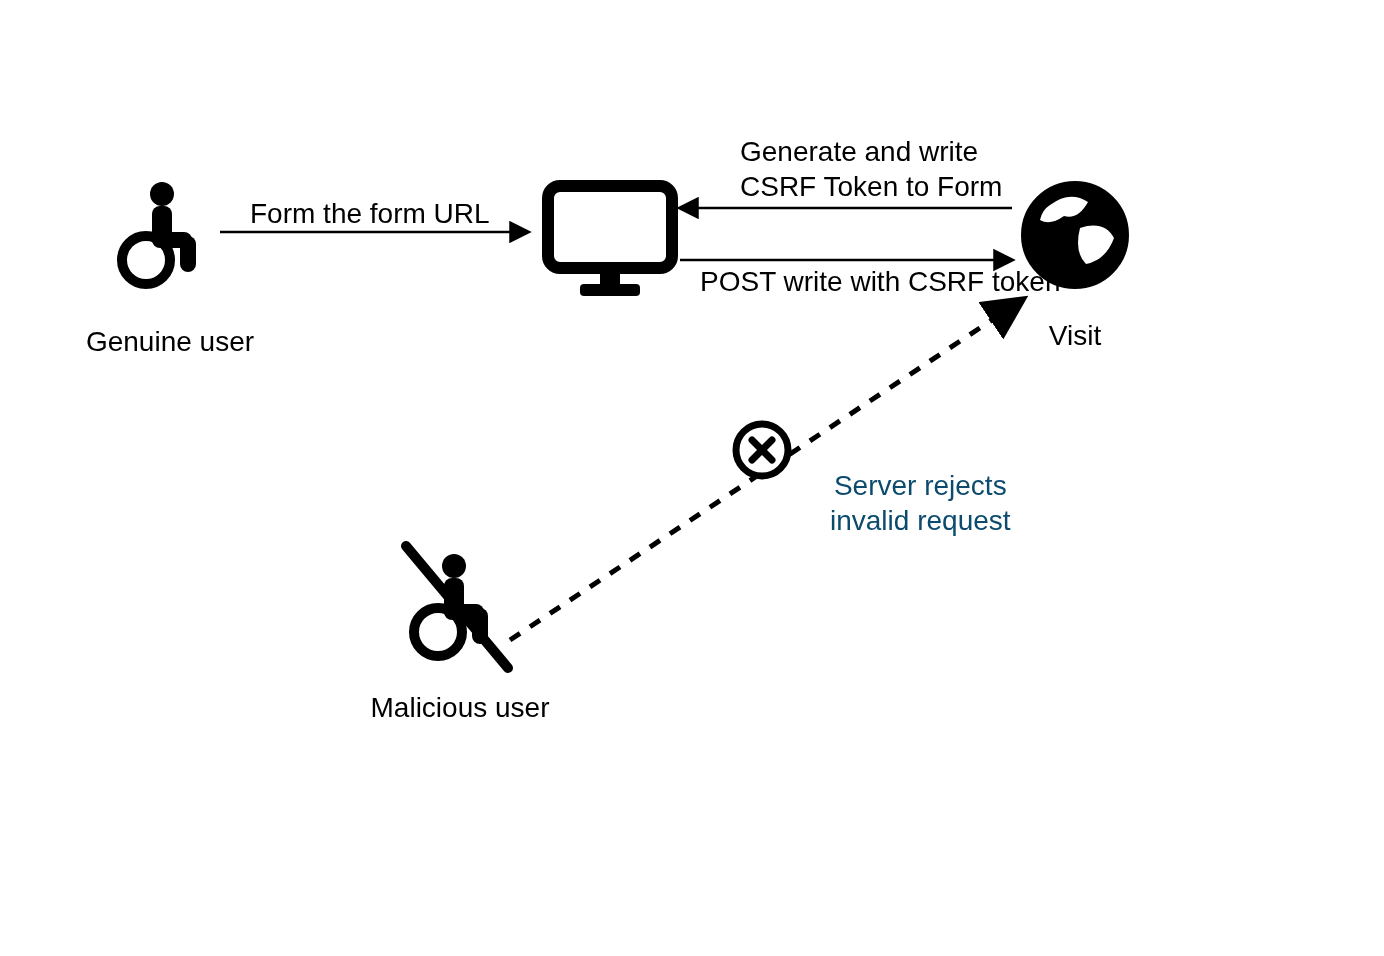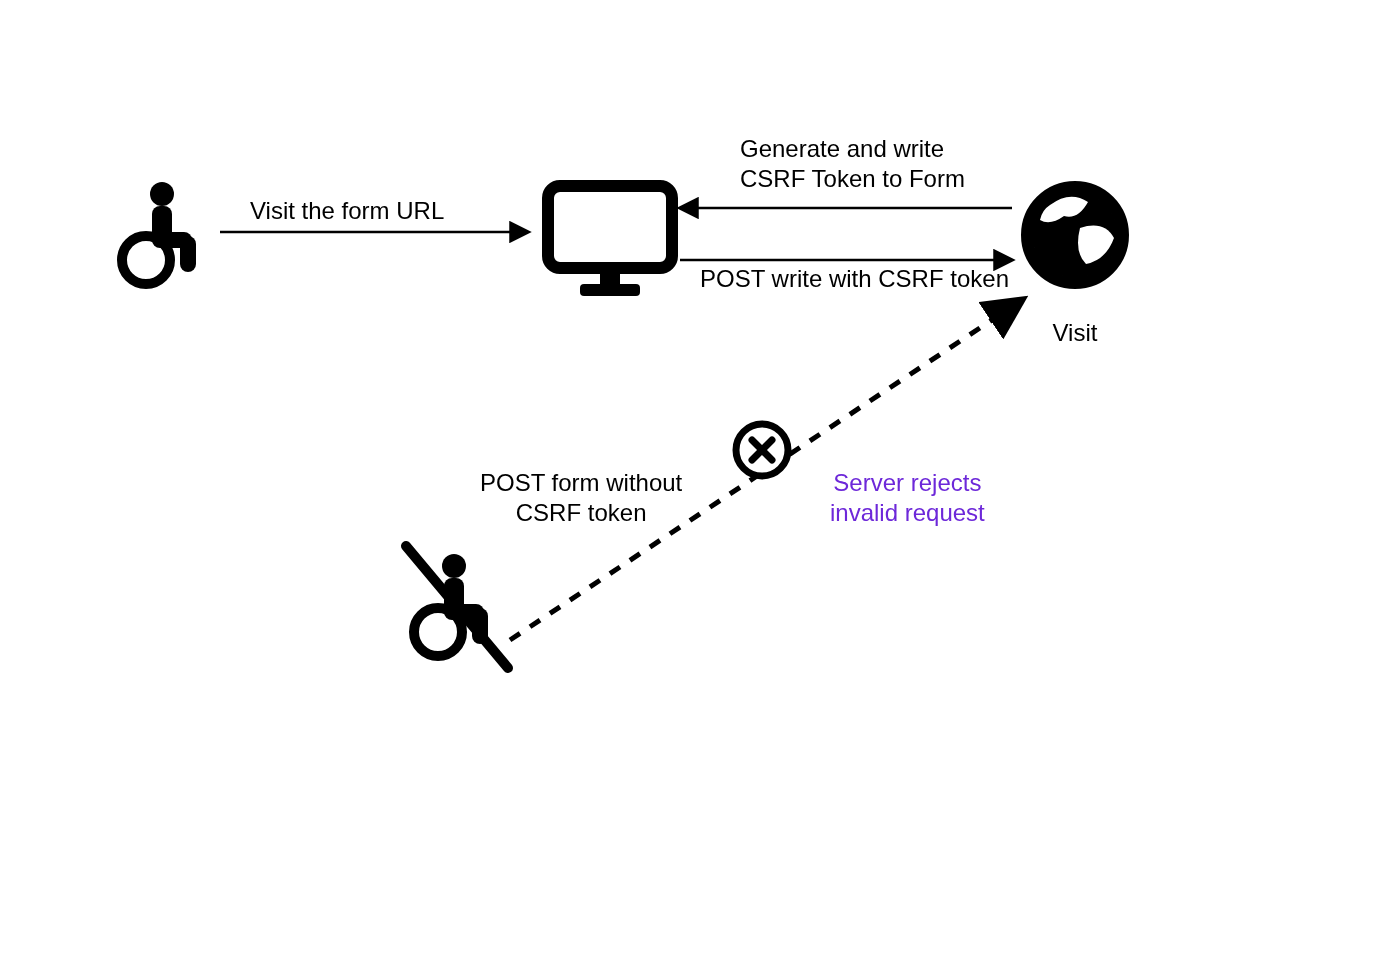--- a/index.html
+++ b/index.html
@@ -12,26 +12,26 @@
     color: #000;
     overflow: hidden;
   }
   .stage {
     position: relative;
     width: 1384px;
     height: 956px;
   }
   .label {
     position: absolute;
-    font-size: 24px;
+    font-size: 28px;
     line-height: 1.25;
     white-space: pre;
     text-align: center;
   }
-  .label.red { color: #6d28d9; }
+  .label.red { color: #0c4a6e; }
   svg.canvas {
     position: absolute;
     left: 0; top: 0;
     width: 1384px; height: 956px;
     pointer-events: none;
   }
   .node { position: absolute; }
 </style>
 </head>
 <body>
@@ -62,20 +62,21 @@
         <rect x="42" y="26" width="20" height="36" rx="8"></rect>
 
         <rect x="42" y="52" width="40" height="16" rx="8"></rect>
 
         <rect x="70" y="56" width="16" height="36" rx="8"></rect>
 
         <circle cx="36" cy="80" r="24" fill="none" stroke="#000" stroke-width="10"></circle>
       </g>
     </svg>
   </div>
+  <div class="label" style="left:70px; top:324px; width:200px;">Genuine user</div>
 
   <div class="node" style="left:540px; top:180px;">
     <svg width="140" height="120" viewBox="0 0 140 120">
       <rect x="8" y="6" width="124" height="82" rx="12" ry="12" fill="none" stroke="#000" stroke-width="12"></rect>
       <rect x="60" y="88" width="20" height="18" fill="#000"></rect>
       <rect x="40" y="104" width="60" height="12" rx="4" fill="#000"></rect>
     </svg>
   </div>
 
   <div class="node" style="left:1020px; top:180px;">
@@ -94,35 +95,34 @@
       <g fill="#000">
         <circle cx="64" cy="26" r="12"></circle>
         <rect x="54" y="38" width="20" height="36" rx="8"></rect>
         <rect x="54" y="64" width="40" height="16" rx="8"></rect>
         <rect x="82" y="68" width="16" height="36" rx="8"></rect>
         <circle cx="48" cy="92" r="24" fill="none" stroke="#000" stroke-width="10"></circle>
       </g>
       <line x1="16" y1="6" x2="118" y2="128" stroke="#000" stroke-width="10" stroke-linecap="round"></line>
     </svg>
   </div>
+  <div class="label" style="left:350px; top:690px; width:220px;">Malicious user</div>
 
   <div class="node" style="left:730px; top:418px;">
     <svg width="64" height="64" viewBox="0 0 64 64">
       <circle cx="32" cy="32" r="26" fill="#fff" stroke="#000" stroke-width="7"></circle>
       <line x1="22" y1="22" x2="42" y2="42" stroke="#000" stroke-width="7" stroke-linecap="round"></line>
       <line x1="42" y1="22" x2="22" y2="42" stroke="#000" stroke-width="7" stroke-linecap="round"></line>
     </svg>
   </div>
 
-  <div class="label" style="left:250px; top:196px; text-align:left;">Visit the form URL</div>
+  <div class="label" style="left:250px; top:196px; text-align:left;">Form the form URL</div>
 
   <div class="label" style="left:740px; top:134px; text-align:left;">Generate and write
 CSRF Token to Form</div>
 
   <div class="label" style="left:700px; top:264px; text-align:left;">POST write with CSRF token</div>
 
-  <div class="label" style="left:480px; top:468px; text-align:center;">POST form without
-CSRF token</div>
 
   <div class="label red" style="left:830px; top:468px; text-align:center;">Server rejects
 invalid request</div>
 
 </div>
 
 </body></html>

